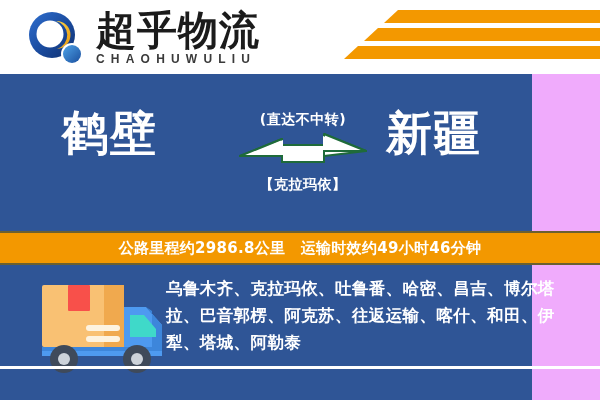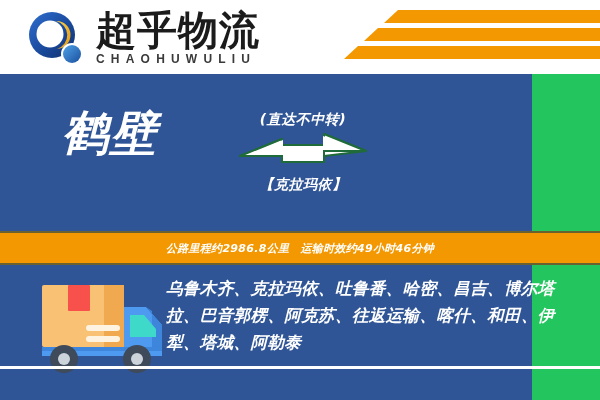--- a/index.html
+++ b/index.html
@@ -7,21 +7,21 @@
     padding: 0;
     background: #ffffff;
   }
   body {
     font-family: "Liberation Sans", sans-serif;
   }
   #banner {
     position: relative;
     width: 600px;
     height: 400px;
-    background: #22c55e;
+    background: #f0abfc;
     overflow: hidden;
   }
 
   
   #header {
     position: absolute;
     left: 0; top: 0;
     width: 600px; height: 74px;
     background: #ffffff;
   }
@@ -60,21 +60,20 @@
     right: 0; top: 8px;
     width: 260px; height: 58px;
   }
 
   
   #main-panel {
     position: absolute;
     left: 0; top: 74px;
     width: 532px; height: 326px;
     background: #2f5596;
-    font-style: italic;
   }
   #route-area {
     position: absolute;
     left: 0; top: 0;
     width: 600px; height: 155px;
   }
   .city-name {
     position: absolute;
     top: 34px;
     font-family: "DejaVu Sans", sans-serif;
@@ -118,21 +117,21 @@
     background: #f39800;
     border-top: 2px solid #6b6030;
     border-bottom: 2px solid #6b6030;
     box-sizing: border-box;
     display: flex;
     align-items: center;
     justify-content: center;
   }
   #info-bar-text {
     font-family: "DejaVu Sans", sans-serif;
-    font-size: 11px;
+    font-size: 15px;
     font-weight: 700;
     color: #ffffff;
     letter-spacing: 0.3px;
     white-space: nowrap;
   }
 
   
   #coverage-area {
     position: absolute;
     left: 0; top: 191px;
@@ -224,20 +223,21 @@
             <polygon points="44,7 2,24 44,24" fill="#ffffff" stroke="#1f6b3a" stroke-width="2" stroke-linejoin="round"></polygon>
             <polygon points="44,13 86,13 86,30 44,30" fill="#ffffff" stroke="#1f6b3a" stroke-width="2" stroke-linejoin="round"></polygon>
             <polygon points="45,14 85,14 85,29 45,29" fill="#ffffff"></polygon>
             <polygon points="45,8 45,23 10,23" fill="#ffffff"></polygon>
             <polygon points="85,4 120,18 85,18" fill="#ffffff"></polygon>
           </svg>
         </div>
         <div class="arrow-caption">【克拉玛依】</div>
       </div>
 
+      <div class="city-name" id="city-destination">新疆</div>
     </div>
 
     <div id="info-bar">
       <span id="info-bar-text">公路里程约2986.8公里　运输时效约49小时46分钟</span>
     </div>
 
     <div id="coverage-area">
       <div id="truck-icon">
         <svg width="128" height="105" viewBox="0 0 128 105" xmlns="http://www.w3.org/2000/svg">
           <rect x="0" y="12" width="82" height="62" rx="2" fill="#f9c173"></rect>

